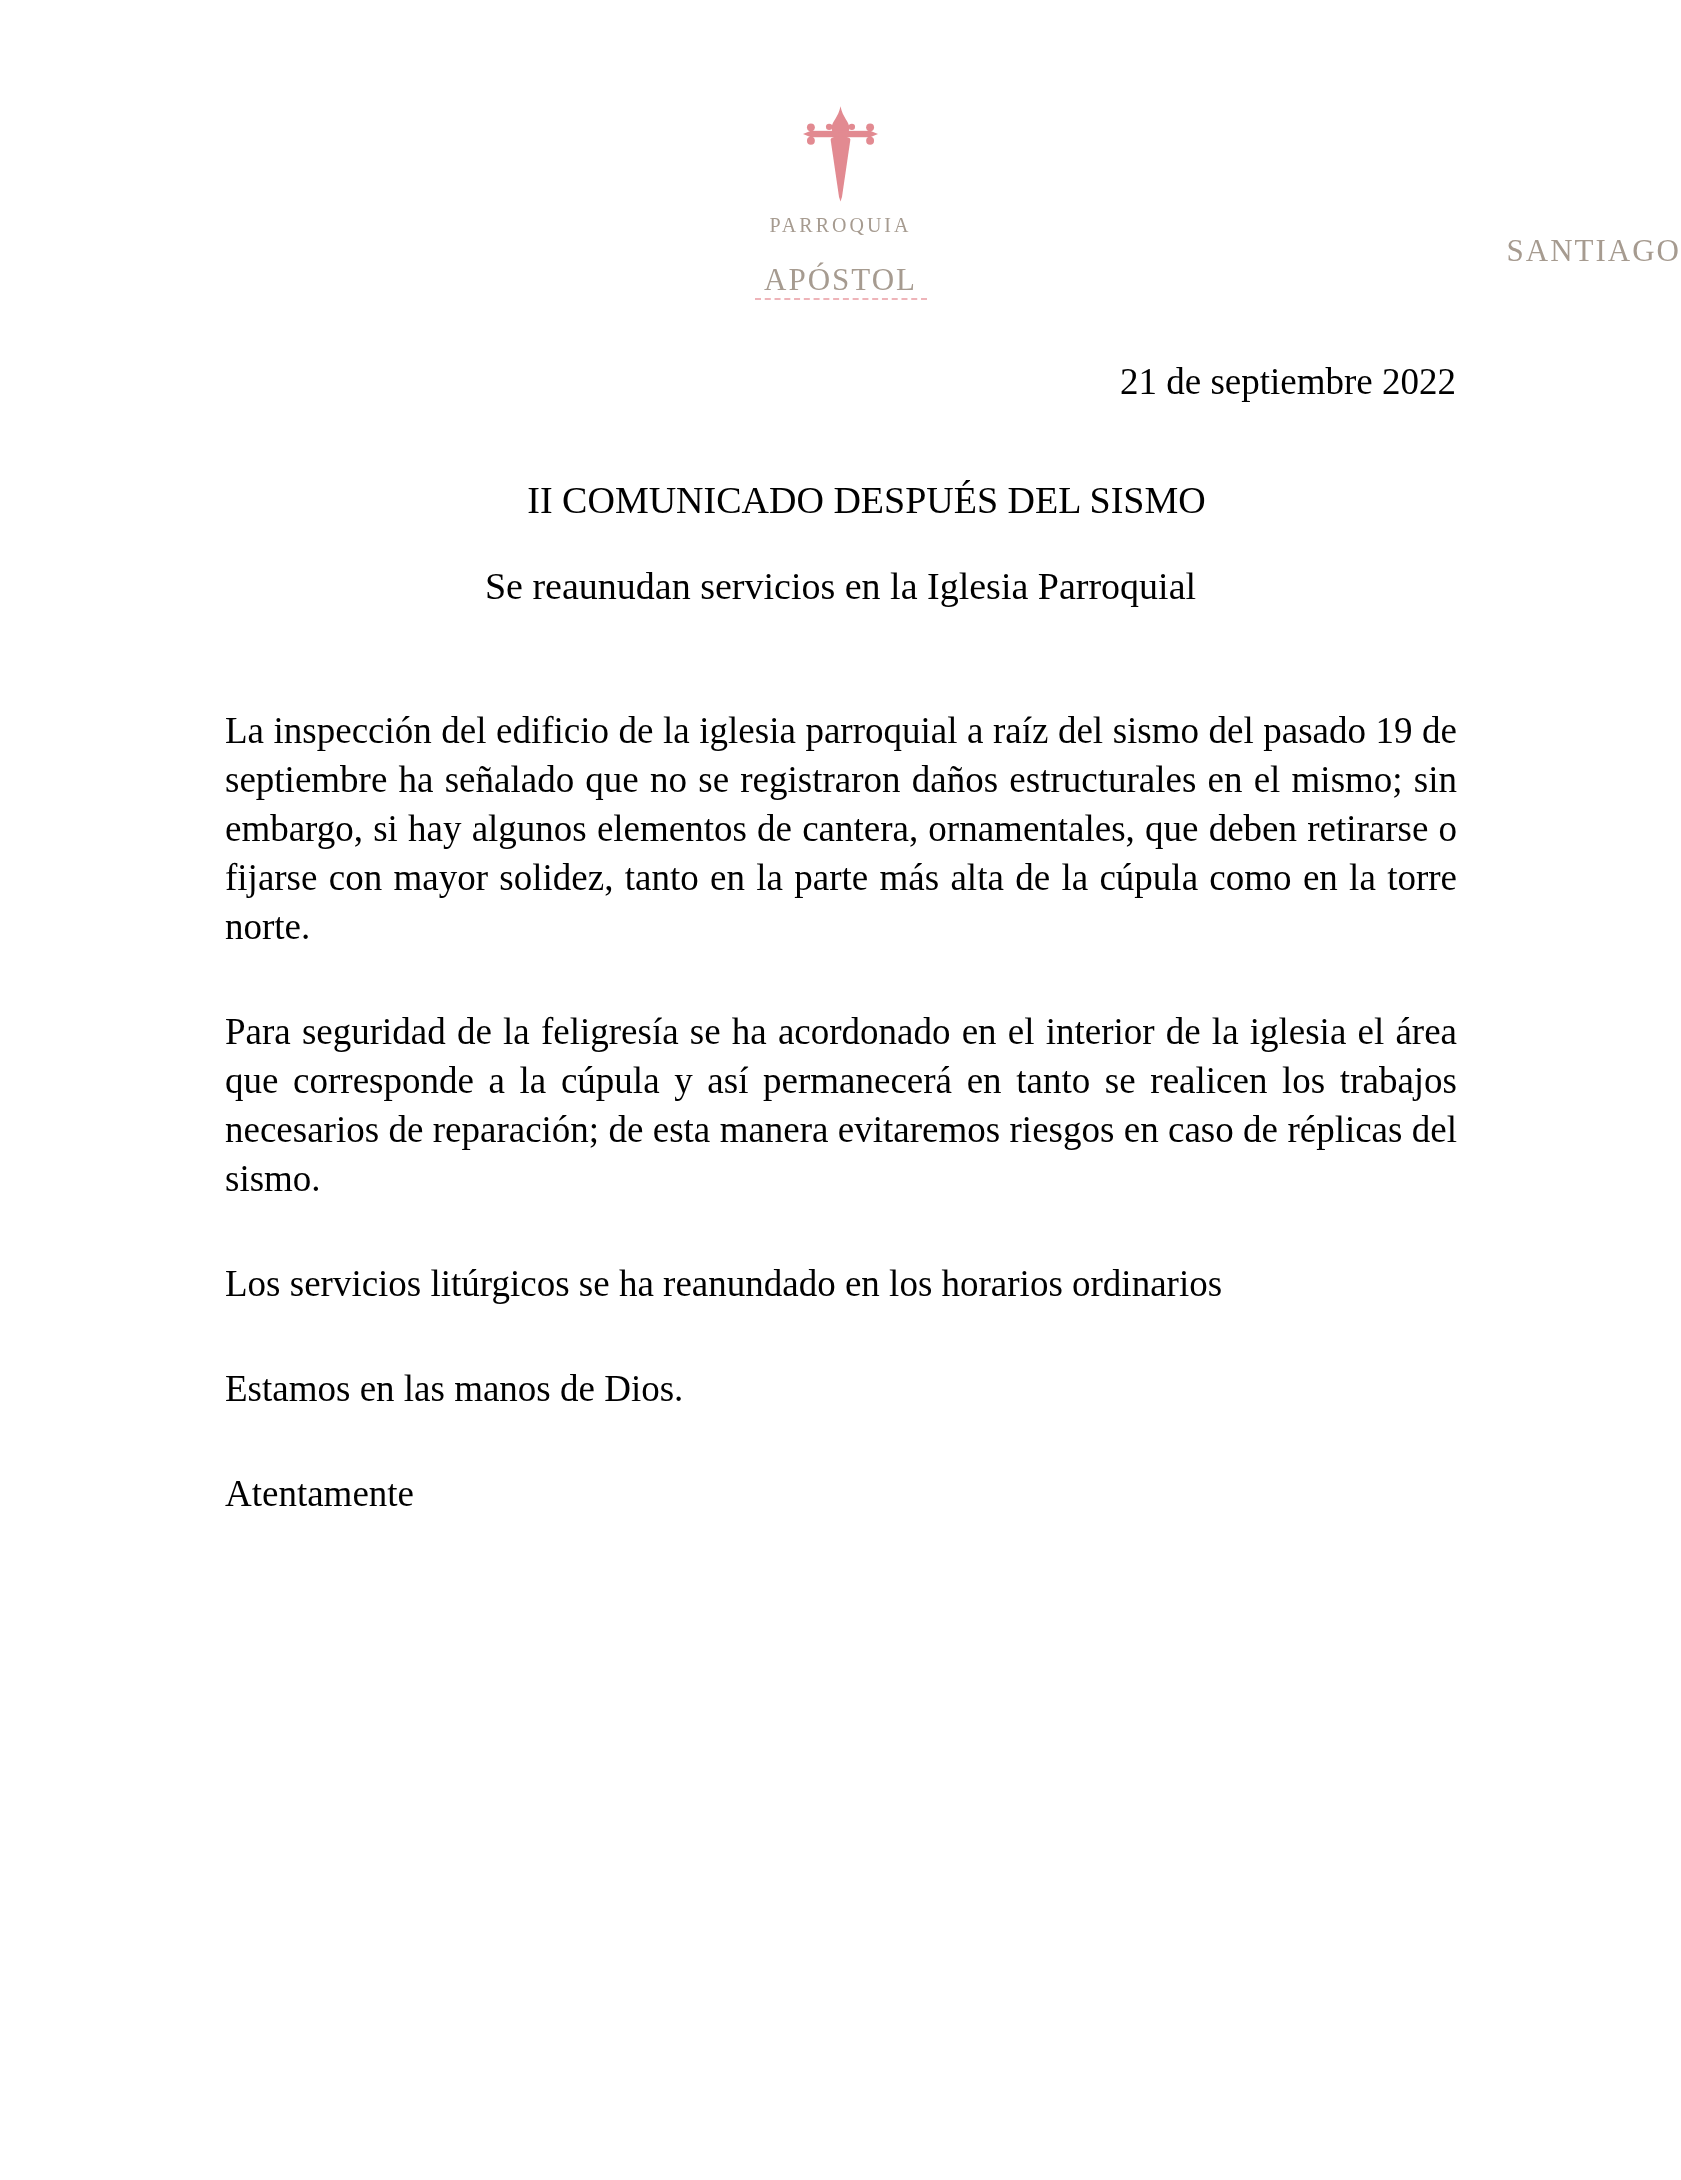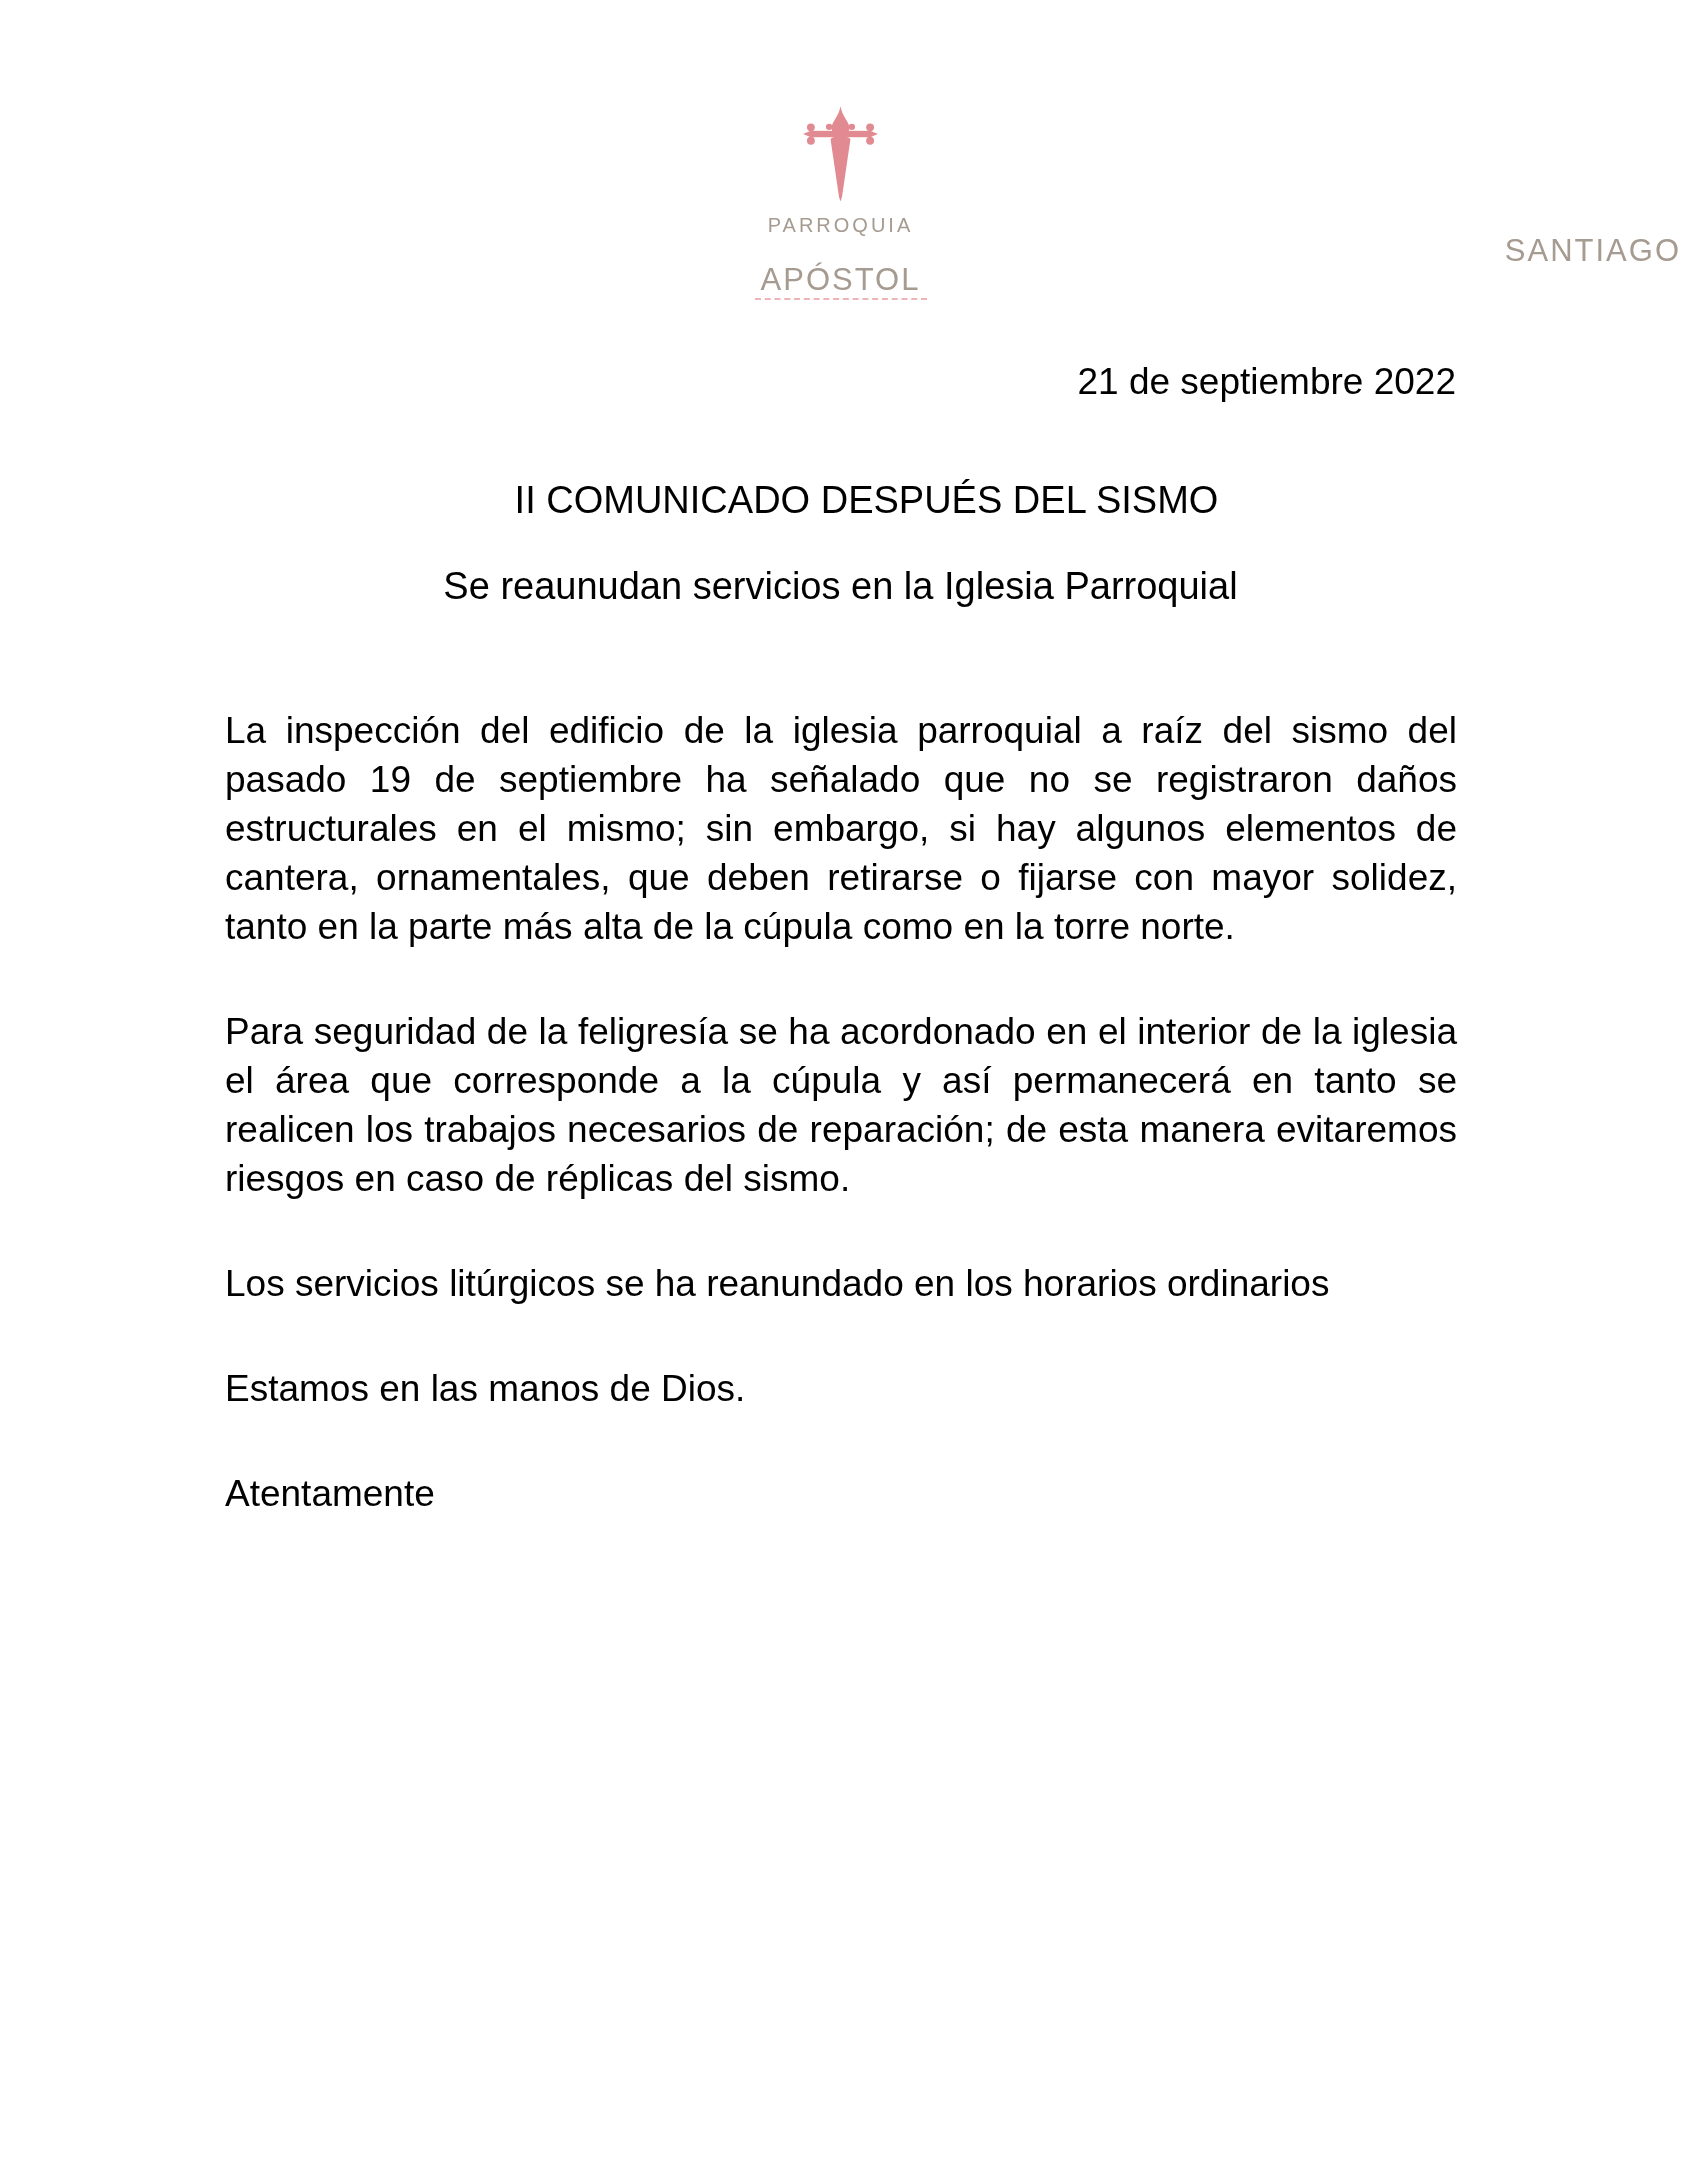--- a/index.html
+++ b/index.html
@@ -10,21 +10,21 @@
     --underline-pink:#eeb4b9;
     --footer-gray:#8a8a8a;
   }
   *{margin:0;padding:0;box-sizing:border-box;}
   html,body{background:#ffffff;}
   .page{
     position:relative;
     width:1681px;
     height:2180px;
     background:var(--page-white);
-    font-family:Liberation Sans, sans-serif;
+    font-family:Liberation Serif, serif;
     color:var(--text-black);
     overflow:hidden;
   }
   
   .logo{
     position:absolute;
     top:105px;
     left:0;
     width:100%;
     text-align:center;

